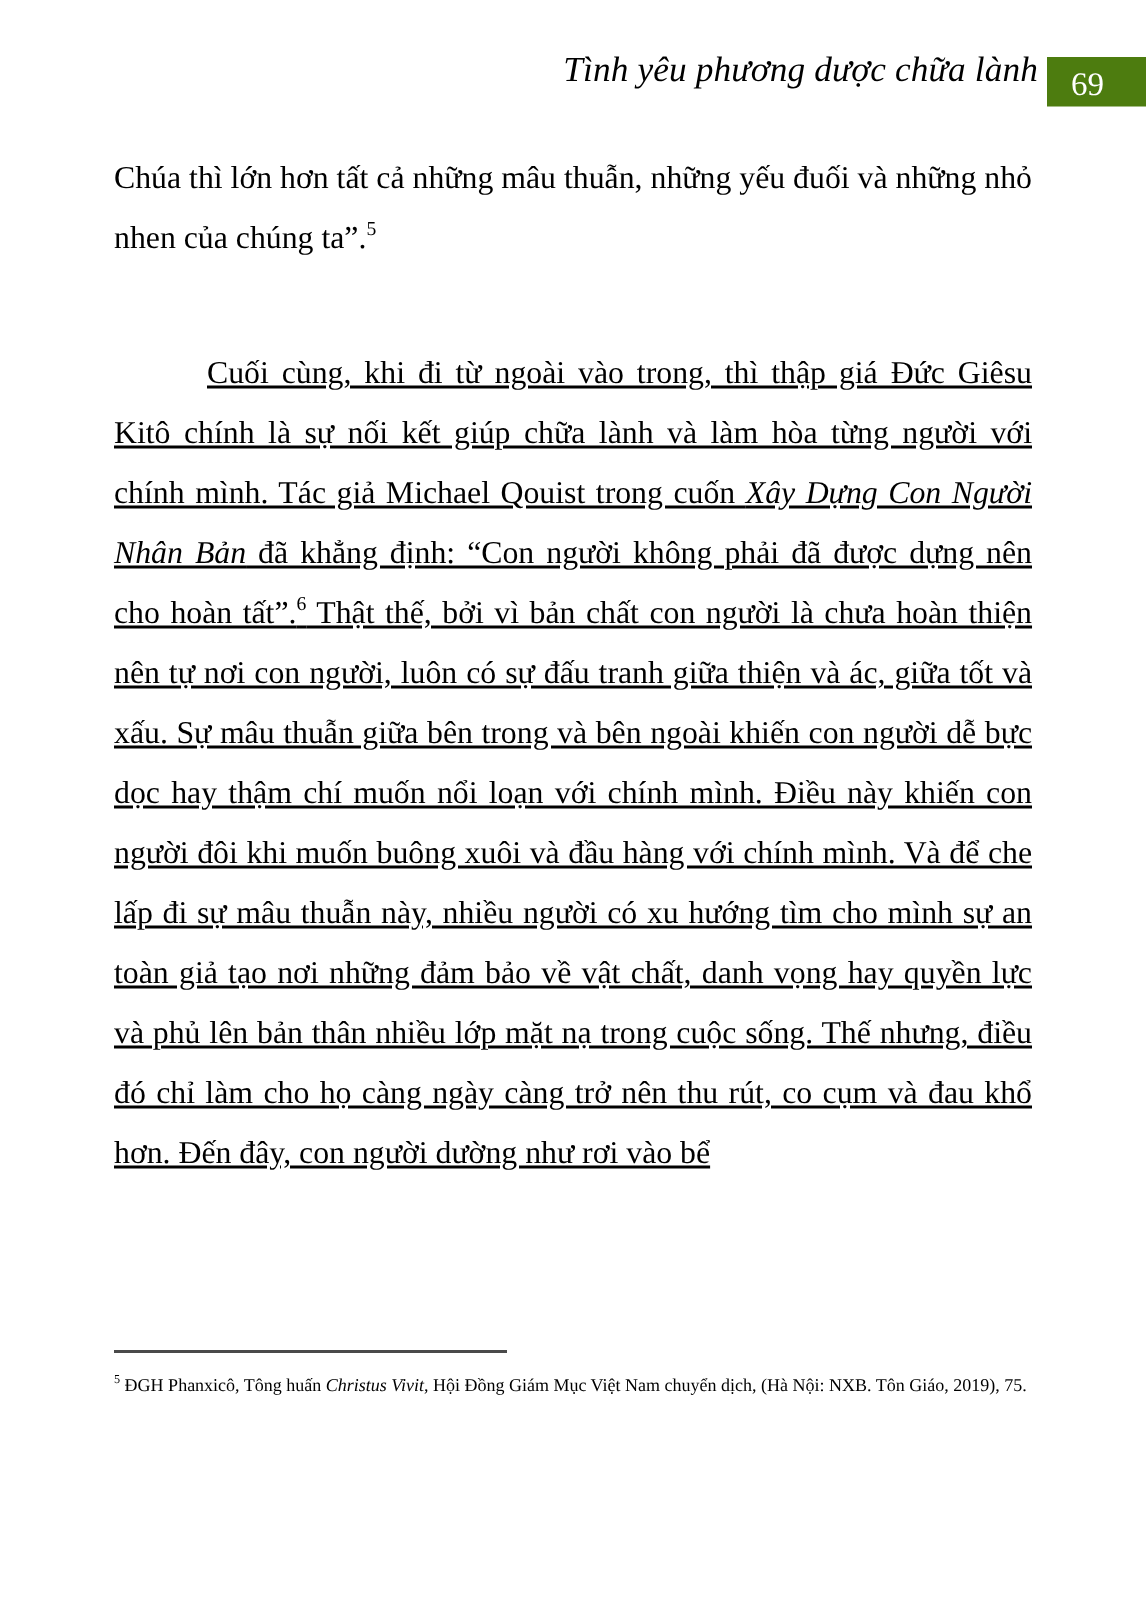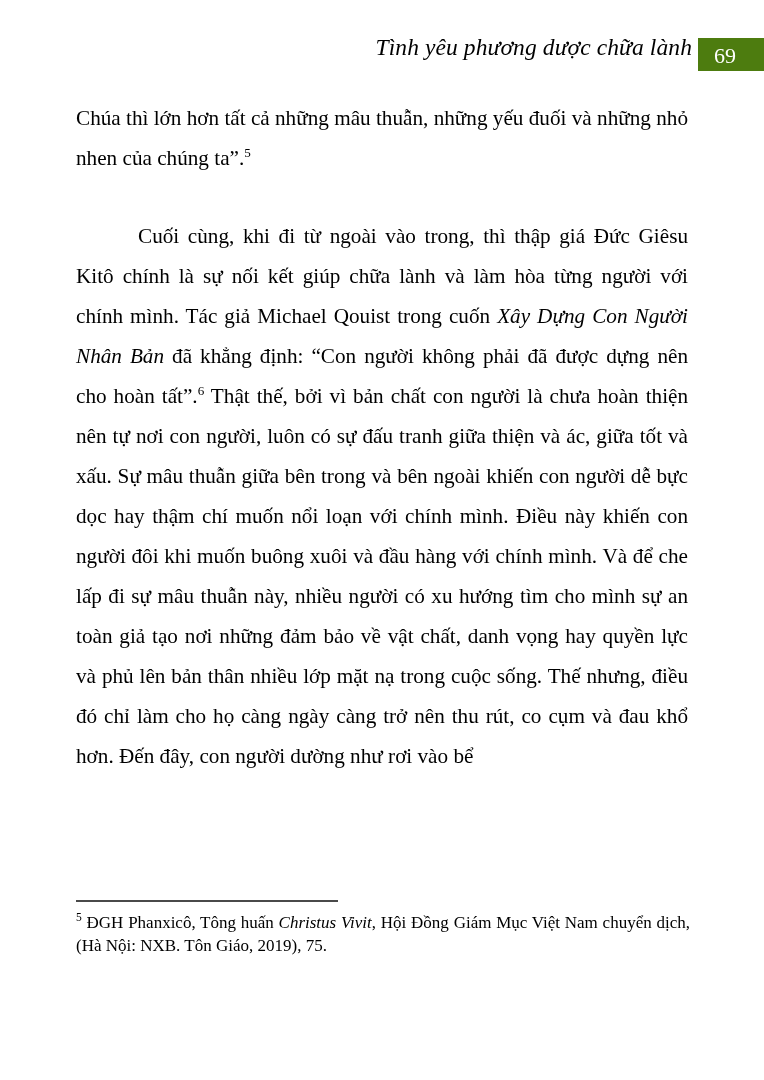--- a/index.html
+++ b/index.html
@@ -60,24 +60,25 @@
   }
   .para {
     font-size: 21.2px;
     line-height: 40px;
     text-align: justify;
     text-justify: inter-word;
     margin: 0;
     hyphens: none;
   }
   .para.first {
-    margin-bottom: 8px;
+    margin-bottom: 20px;
   }
   .para.indent {
     text-indent: 62px;
+    text-decoration: underline;
   }
   .section-heading {
     font-size: 21.2px;
     font-weight: bold;
     line-height: 40px;
     margin: 0;
     text-align: left;
   }
   .spacer-sm { height: 14px; }
   .spacer-md { height: 16px; }
@@ -98,21 +99,21 @@
     top: 900px;
     width: 614px;
   }
   .footnote-rule {
     width: 262px;
     height: 2px;
     background: #4a4a4a;
     margin: 0 0 10px 0;
   }
   .footnote {
-    font-size: 17px;
+    font-size: 12px;
     line-height: 22.5px;
     text-align: justify;
     margin: 0;
   }
   .footnote sup.fn {
     font-size: 0.68em;
   }
 </style>
 </head>
 <body>

